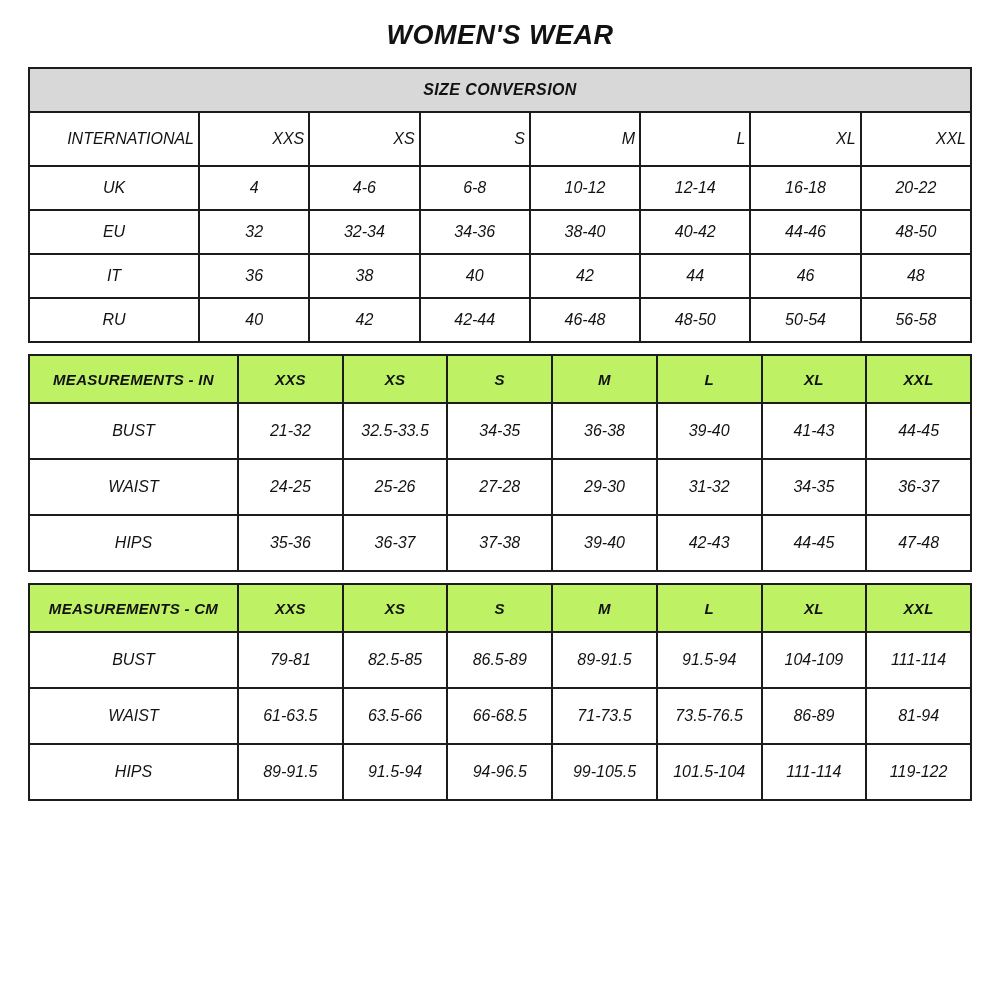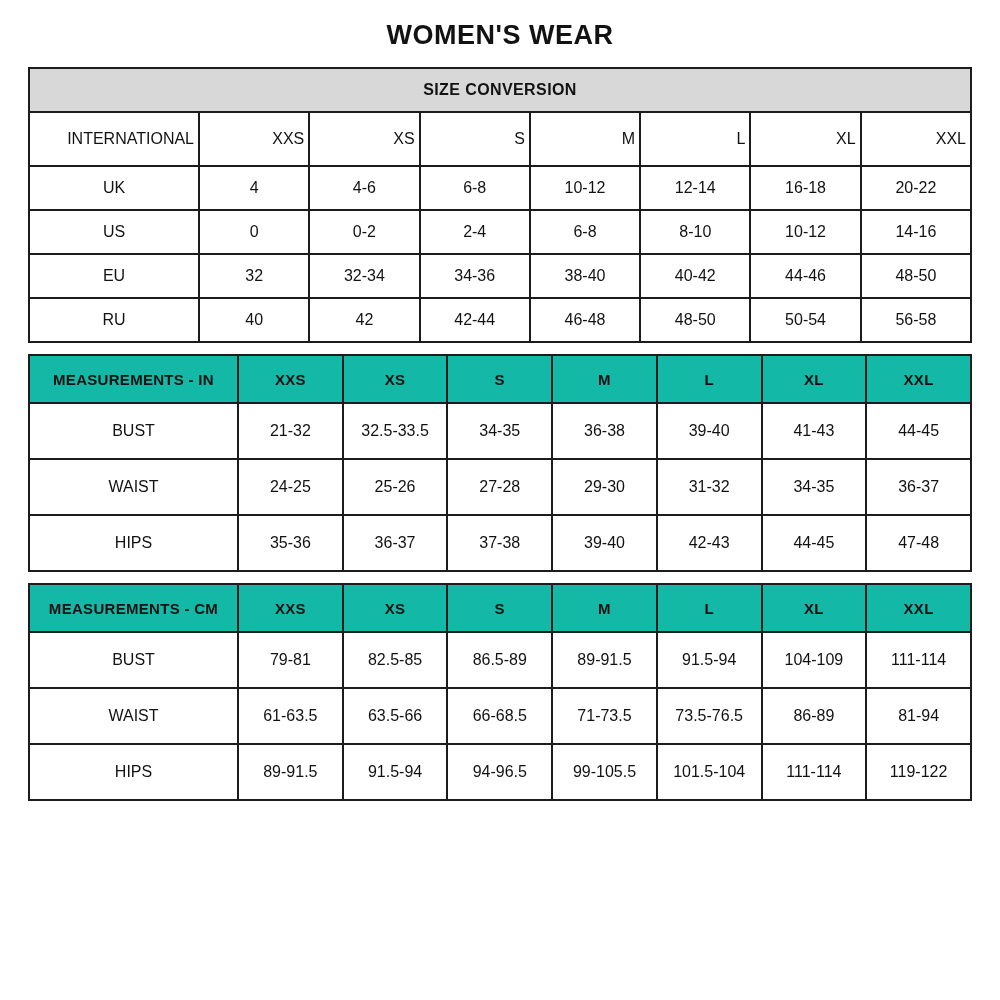--- a/index.html
+++ b/index.html
@@ -7,20 +7,21 @@
     padding: 0;
     width: 1000px;
     background: #ffffff;
     font-family: "Liberation Sans", sans-serif;
     color: #121212;
   }
   .page {
     box-sizing: border-box;
     width: 1000px;
     padding: 10px 28px 20px 28px;
+    font-style: italic;
   }
   h1.page-title {
     text-align: center;
     font-size: 27px;
     font-weight: 700;
     letter-spacing: 0.5px;
     margin: 10px 0 16px 0;
   }
   table.tbl {
     border-collapse: collapse;
@@ -48,21 +49,21 @@
     background: #d8d8d8;
     font-weight: 700;
     font-size: 16px;
     letter-spacing: 0.4px;
   }
   .size-tbl .hdr-row td { height: 54px; text-align: right; }
   
   .meas-tbl col.c0 { width: 209px; }
   .meas-tbl .hdr-row td {
     height: 48px;
-    background: #14b8a6;
+    background: #bef264;
     font-weight: 700;
     font-size: 15px;
     letter-spacing: 0.3px;
   }
   .meas-tbl td.data-cell {
     height: 56px;
     font-size: 16px;
   }
   .meas-tbl td.row-label {
     height: 56px;
@@ -100,38 +101,38 @@
           <td class="row-label">UK</td>
           <td class="data-cell">4</td>
           <td class="data-cell">4-6</td>
           <td class="data-cell">6-8</td>
           <td class="data-cell">10-12</td>
           <td class="data-cell">12-14</td>
           <td class="data-cell">16-18</td>
           <td class="data-cell">20-22</td>
         </tr>
         <tr>
-          <td class="row-label">US</td>
-          <td class="data-cell">0</td>
-          <td class="data-cell">0-2</td>
-          <td class="data-cell">2-4</td>
-          <td class="data-cell">6-8</td>
-          <td class="data-cell">8-10</td>
-          <td class="data-cell">10-12</td>
-          <td class="data-cell">14-16</td>
-        </tr>
-        <tr>
           <td class="row-label">EU</td>
           <td class="data-cell">32</td>
           <td class="data-cell">32-34</td>
           <td class="data-cell">34-36</td>
           <td class="data-cell">38-40</td>
           <td class="data-cell">40-42</td>
           <td class="data-cell">44-46</td>
           <td class="data-cell">48-50</td>
+        </tr>
+        <tr>
+          <td class="row-label">IT</td>
+          <td class="data-cell">36</td>
+          <td class="data-cell">38</td>
+          <td class="data-cell">40</td>
+          <td class="data-cell">42</td>
+          <td class="data-cell">44</td>
+          <td class="data-cell">46</td>
+          <td class="data-cell">48</td>
         </tr>
         <tr>
           <td class="row-label">RU</td>
           <td class="data-cell">40</td>
           <td class="data-cell">42</td>
           <td class="data-cell">42-44</td>
           <td class="data-cell">46-48</td>
           <td class="data-cell">48-50</td>
           <td class="data-cell">50-54</td>
           <td class="data-cell">56-58</td>

